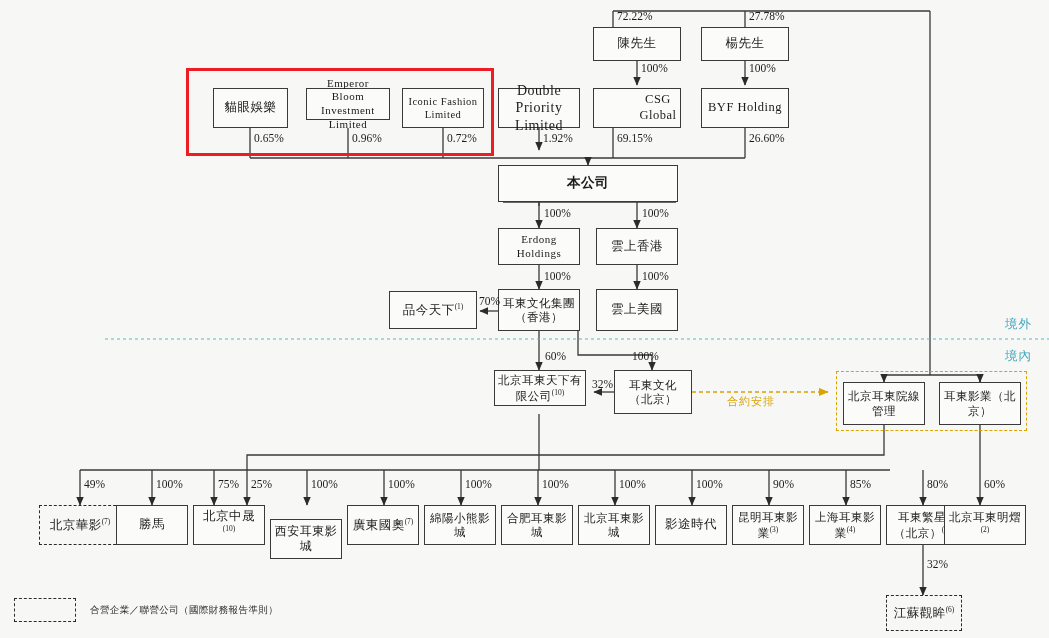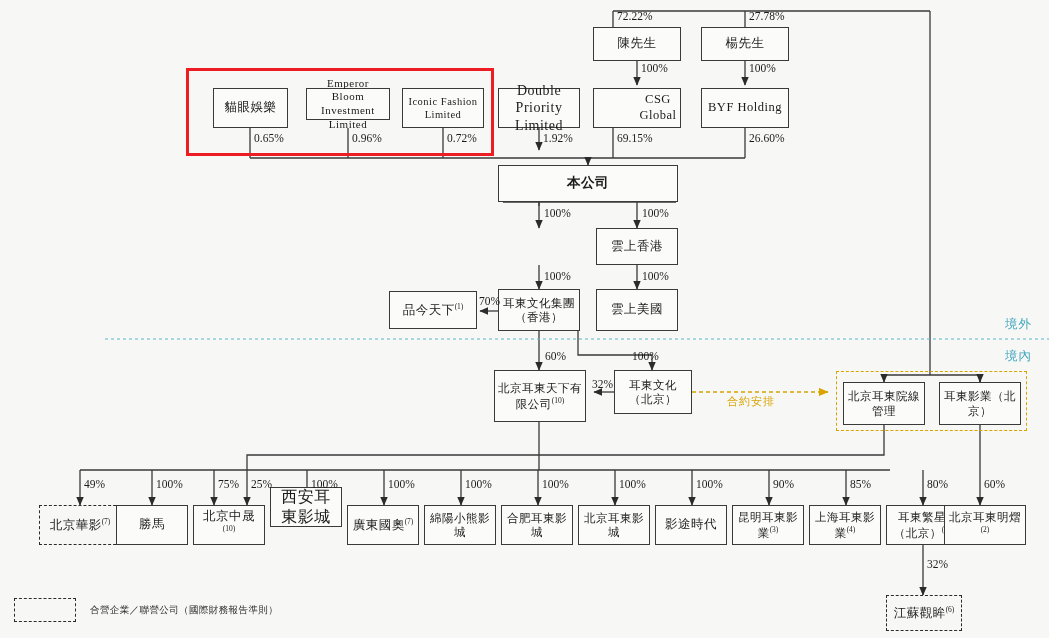--- a/index.html
+++ b/index.html
@@ -215,34 +215,37 @@
     <span class="node-inner">CSG Global</span>
   </div>
   <div class="node" style="left:701px; top:88px; width:88px; height:40px;">
     <span class="node-inner">BYF Holding</span>
   </div>
 
   <div class="node" style="left:498px; top:165px; width:180px; height:37px; font-size:13.5px;font-weight:bold;">
     <span class="node-inner">本公司</span>
   </div>
 
+  <div class="node" style="left:498px; top:228px; width:82px; height:37px; font-size:11px;">
+    <span class="node-inner">Erdong Holdings</span>
+  </div>
   <div class="node" style="left:596px; top:228px; width:82px; height:37px;">
     <span class="node-inner">雲上香港</span>
   </div>
   <div class="node" style="left:498px; top:289px; width:82px; height:42px; font-size:11.5px;">
     <span class="node-inner">耳東文化集團（香港）</span>
   </div>
   <div class="node" style="left:596px; top:289px; width:82px; height:42px;font-family:Liberation Serif, serif;">
     <span class="node-inner">雲上美國</span>
   </div>
   <div class="node" style="left:389px; top:291px; width:88px; height:38px;">
     <span class="node-inner"><span>品今天下</span><span class="sup">(1)</span></span>
   </div>
 
-  <div class="node" style="left:494px; top:370px; width:92px; height:52px; font-size:11.5px;justify-content:flex-end;">
+  <div class="node" style="left:494px; top:370px; width:92px; height:36px; font-size:11.5px;justify-content:flex-end;">
     <span class="node-inner"><span>北京耳東天下有限公司</span><span class="sup">(10)</span></span>
   </div>
   <div class="node" style="left:614px; top:370px; width:78px; height:44px; font-size:11.5px;">
     <span class="node-inner">耳東文化（北京）</span>
   </div>
 
   <div class="node" style="left:843px; top:382px; width:82px; height:43px; font-size:11.5px;">
     <span class="node-inner">北京耳東院線管理</span>
   </div>
   <div class="node" style="left:939px; top:382px; width:82px; height:43px; font-size:11.5px;">
@@ -251,21 +254,21 @@
 
   <div class="node jv" style="left:39px; top:505px; width:82px; height:40px;">
     <span class="node-inner"><span>北京華影</span><span class="sup">(7)</span></span>
   </div>
   <div class="node" style="left:116px; top:505px; width:72px; height:40px;">
     <span class="node-inner">勝馬</span>
   </div>
   <div class="node" style="left:193px; top:505px; width:72px; height:40px;">
     <span class="node-inner"><span>北京中晟</span><span class="sup">(10)</span></span>
   </div>
-  <div class="node" style="left:270px; top:487px; width:72px; height:40px; font-size:16px;">
+  <div class="node" style="left:270px; top:519px; width:72px; height:40px; font-size:12px;">
     <span class="node-inner">西安耳東影城</span>
   </div>
   <div class="node" style="left:347px; top:505px; width:72px; height:40px;">
     <span class="node-inner"><span>廣東國奧</span><span class="sup">(7)</span></span>
   </div>
   <div class="node" style="left:424px; top:505px; width:72px; height:40px; font-size:11.5px;">
     <span class="node-inner">綿陽小熊影城</span>
   </div>
   <div class="node" style="left:501px; top:505px; width:72px; height:40px; font-size:11.5px;">
     <span class="node-inner">合肥耳東影城</span>

